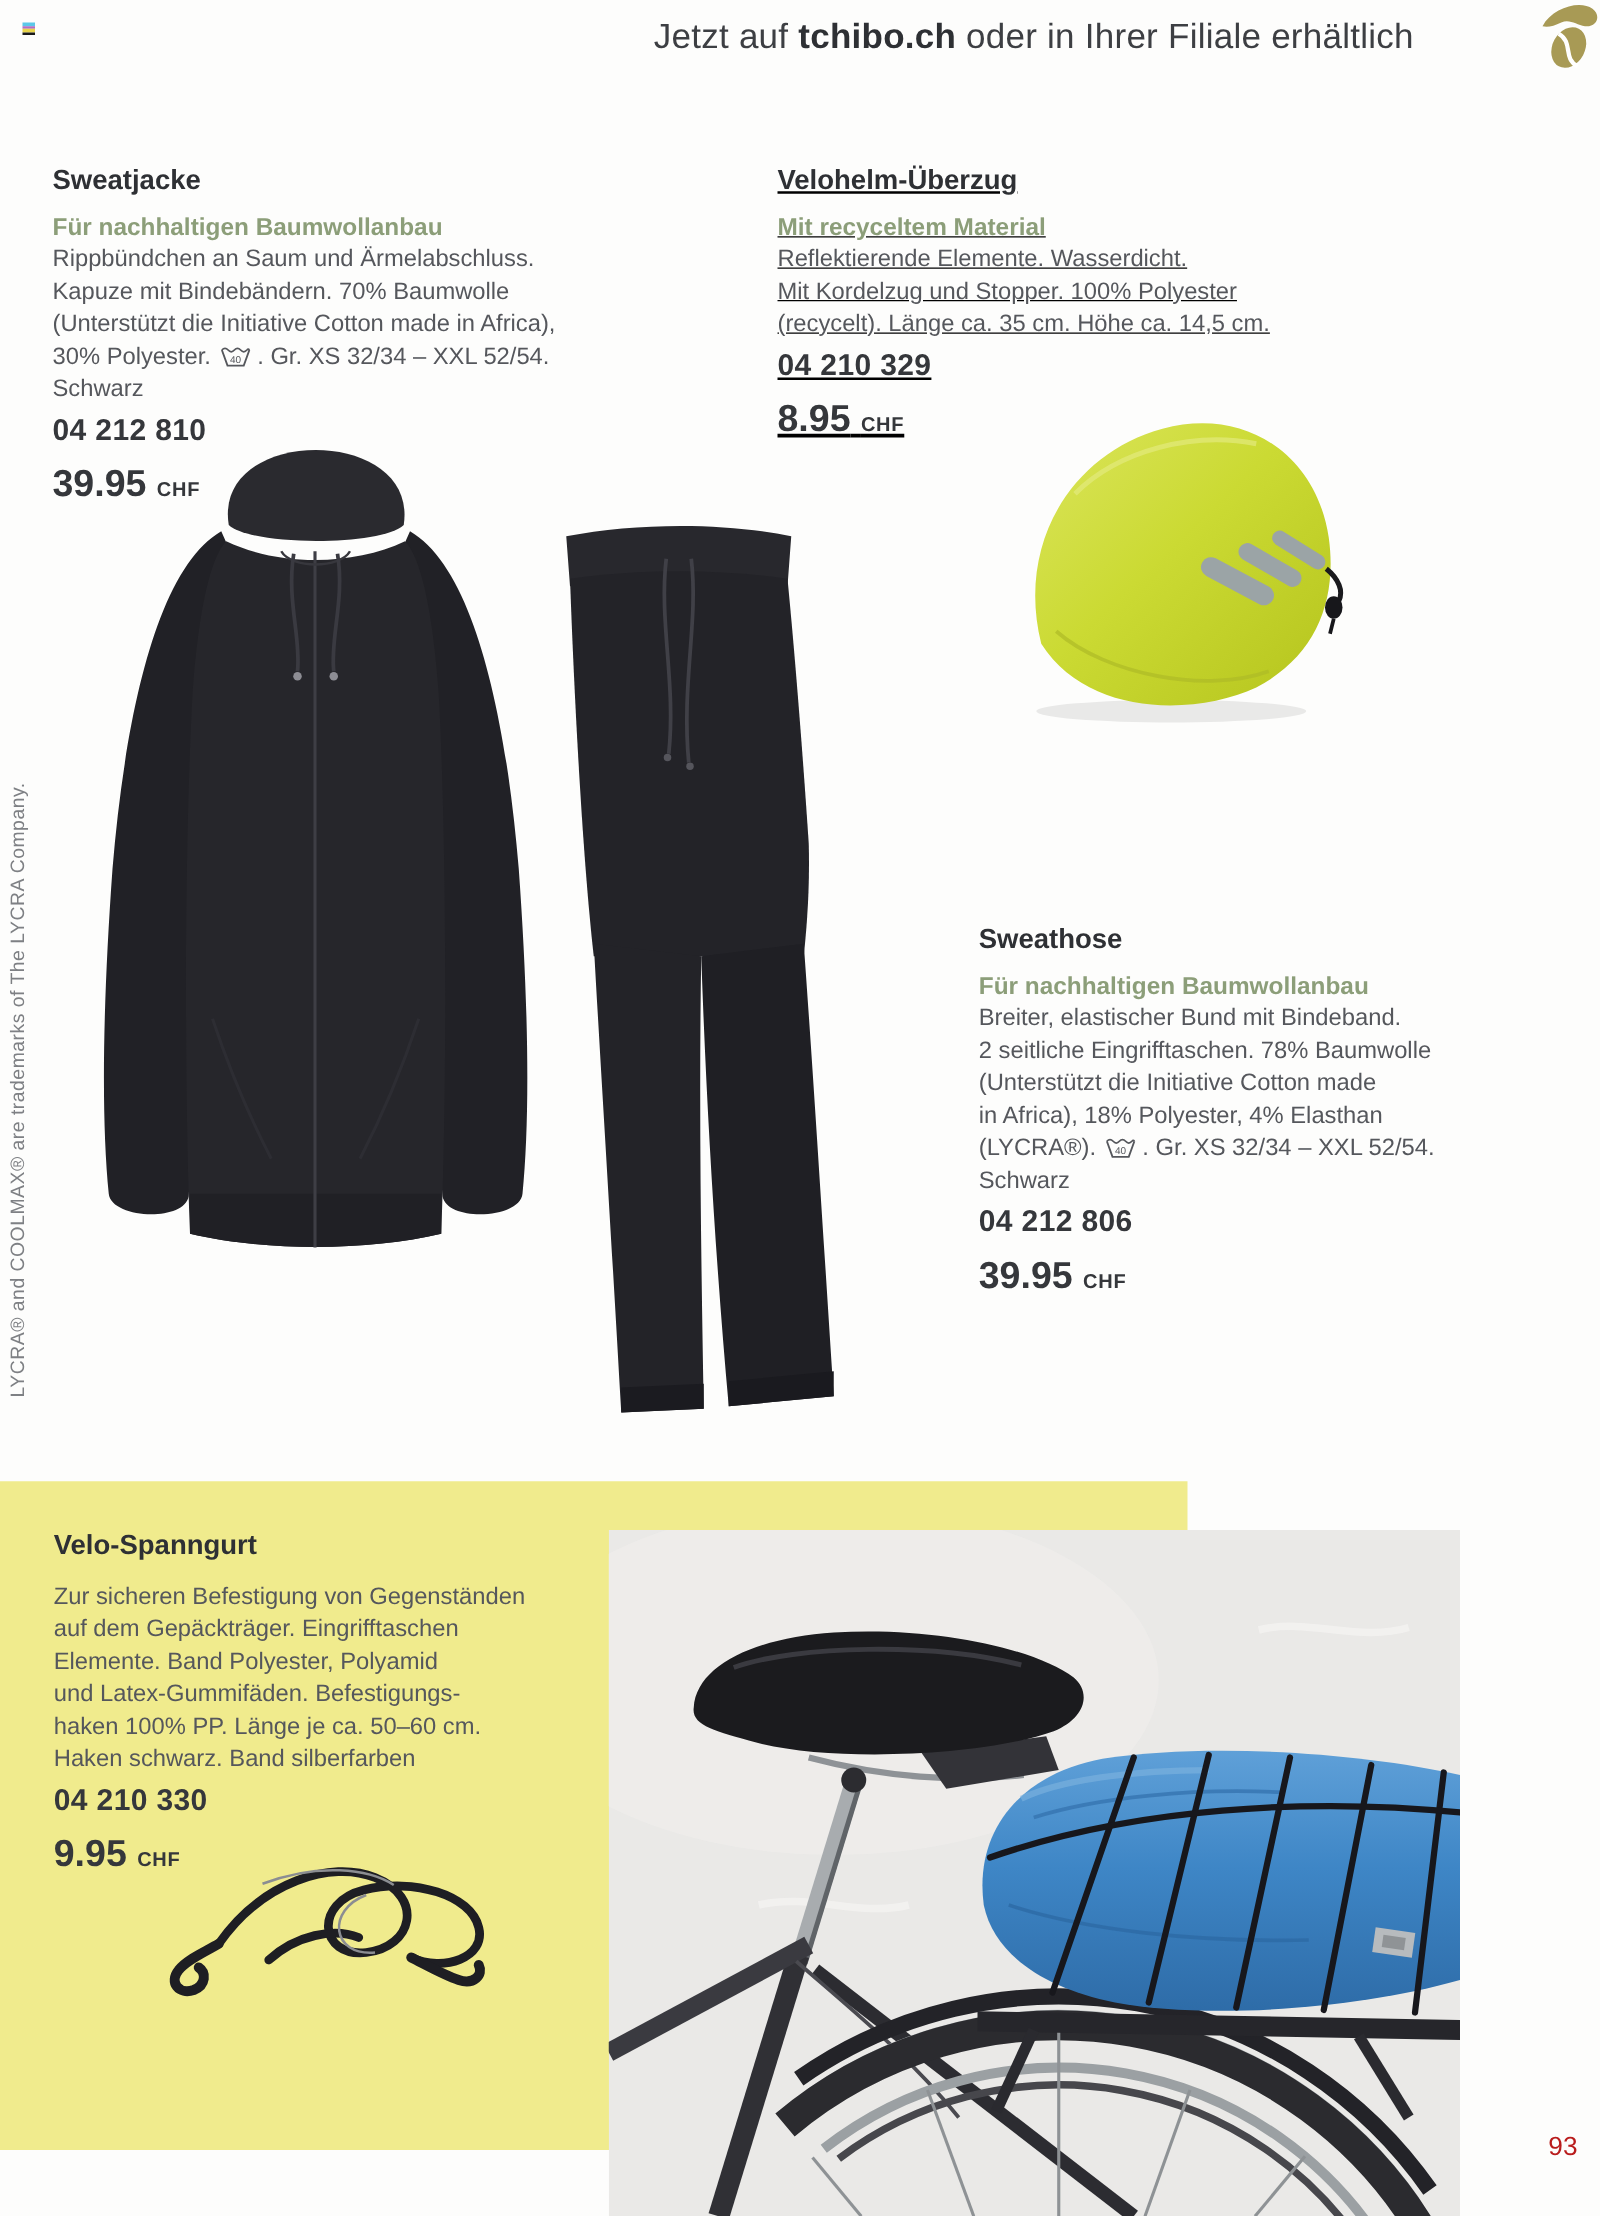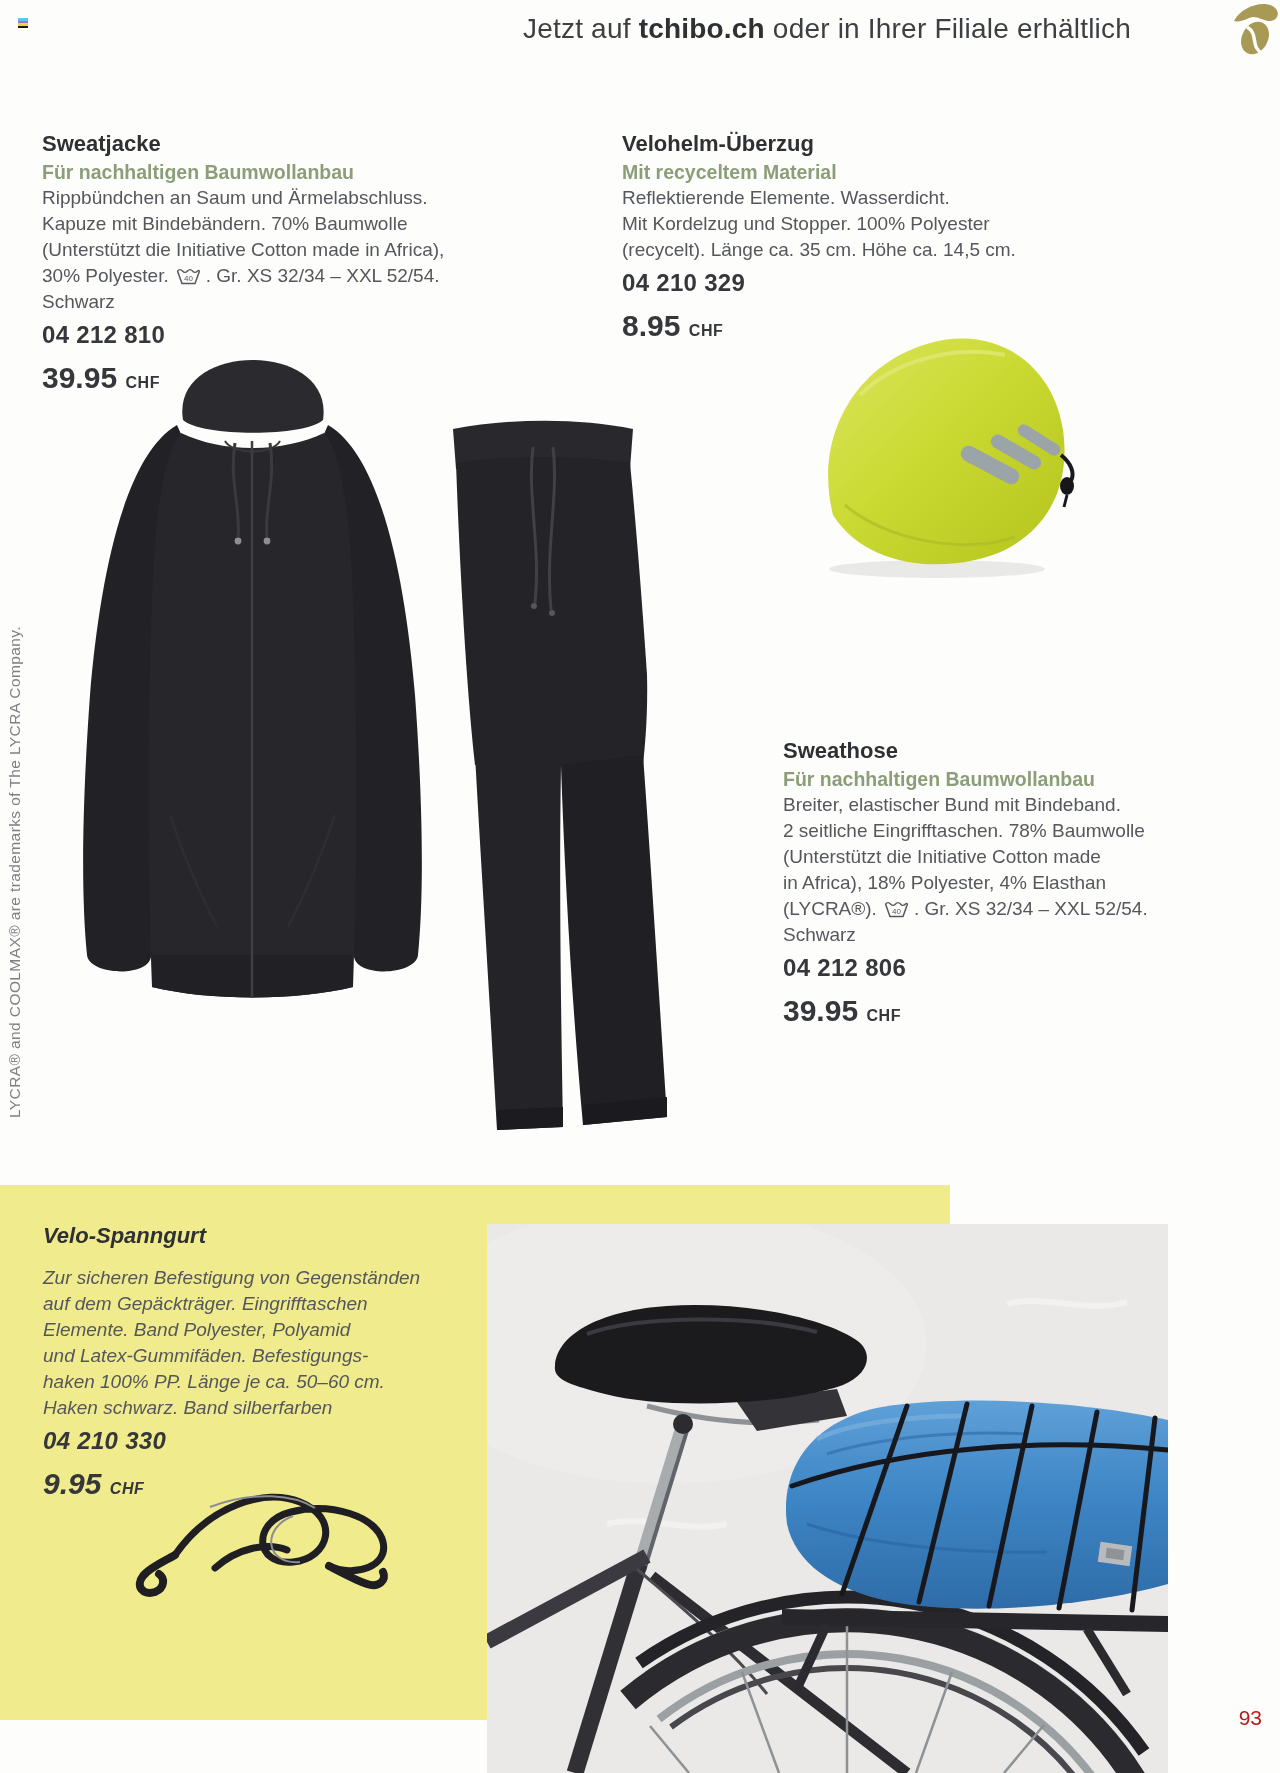--- a/index.html
+++ b/index.html
@@ -12,21 +12,21 @@
 
   
   .header-line{left:523px;top:13px;font-size:28px;color:#3d3f43;letter-spacing:.2px;white-space:nowrap;}
   .header-line .brand{font-weight:bold;color:#2e3034;}
   .print-mark{left:18px;top:18px;width:10px;}
   .print-mark div{height:2.5px;width:10px;}
 
   
   .product{position:absolute;}
   .p-title{font-size:22px;font-weight:bold;color:#2e3034;line-height:27px;}
-  .p-sub{font-size:19.5px;font-weight:bold;color:#8c9e79;line-height:26px;margin-top:2px;}
+  .p-sub{font-size:19.5px;font-weight:bold;color:#8c9e79;line-height:26px;margin-top:12px;}
   .p-line{font-size:19px;color:#55575c;line-height:26px;white-space:nowrap;}
   .p-article{font-size:24px;font-weight:bold;color:#35373b;line-height:26px;margin-top:7px;letter-spacing:.3px;}
   .p-price{margin-top:13px;font-size:30px;font-weight:bold;color:#35373b;white-space:nowrap;}
   .p-price .cur{font-size:16px;letter-spacing:.6px;}
   .wash-icon{display:inline-block;vertical-align:-3px;margin:0 5px 0 7px;}
 
   
   .side-note{left:6px;top:1118px;transform:rotate(-90deg);transform-origin:0 0;
     font-size:15.5px;color:#7e8084;letter-spacing:.4px;white-space:nowrap;}
 
@@ -71,21 +71,21 @@
       <text x="12.5" y="15" text-anchor="middle" font-size="8" fill="#55575c">40</text>
     </svg><span>. Gr. XS 32/34 – XXL 52/54.</span>
   </div>
   <div class="p-line">Schwarz</div>
   <div class="p-article">04 212 810</div>
   <div class="p-price">
     <span>39.95</span> <span class="cur">CHF</span>
   </div>
 </div>
 
-<div class="product" style="left:622px;top:130px;">
+<div class="product" style="left:622px;top:130px;text-decoration:underline;">
   <div class="p-title">Velohelm-Überzug</div>
   <div class="p-sub">Mit recyceltem Material</div>
   <div class="p-line">Reflektierende Elemente. Wasserdicht.</div>
   <div class="p-line">Mit Kordelzug und Stopper. 100% Polyester</div>
   <div class="p-line">(recycelt). Länge ca. 35 cm. Höhe ca. 14,5 cm.</div>
   <div class="p-article">04 210 329</div>
   <div class="p-price">
     <span>8.95</span> <span class="cur">CHF</span>
   </div>
 </div>
@@ -104,21 +104,21 @@
       <text x="12.5" y="15" text-anchor="middle" font-size="8" fill="#55575c">40</text>
     </svg><span>. Gr. XS 32/34 – XXL 52/54.</span>
   </div>
   <div class="p-line">Schwarz</div>
   <div class="p-article">04 212 806</div>
   <div class="p-price">
     <span>39.95</span> <span class="cur">CHF</span>
   </div>
 </div>
 
-<div class="product" style="left:43px;top:1222px;font-style:italic;">
+<div class="product" style="left:43px;top:1222px;">
   <div class="p-title">Velo-Spanngurt</div>
   <div class="p-line" style="margin-top:16px">Zur sicheren Befestigung von Gegenständen</div>
   <div class="p-line">auf dem Gepäckträger. Eingrifftaschen</div>
   <div class="p-line">Elemente. Band Polyester, Polyamid</div>
   <div class="p-line">und Latex-Gummifäden. Befestigungs-</div>
   <div class="p-line">haken 100% PP. Länge je ca. 50–60 cm.</div>
   <div class="p-line">Haken schwarz. Band silberfarben</div>
   <div class="p-article">04 210 330</div>
   <div class="p-price">
     <span>9.95</span> <span class="cur">CHF</span>

